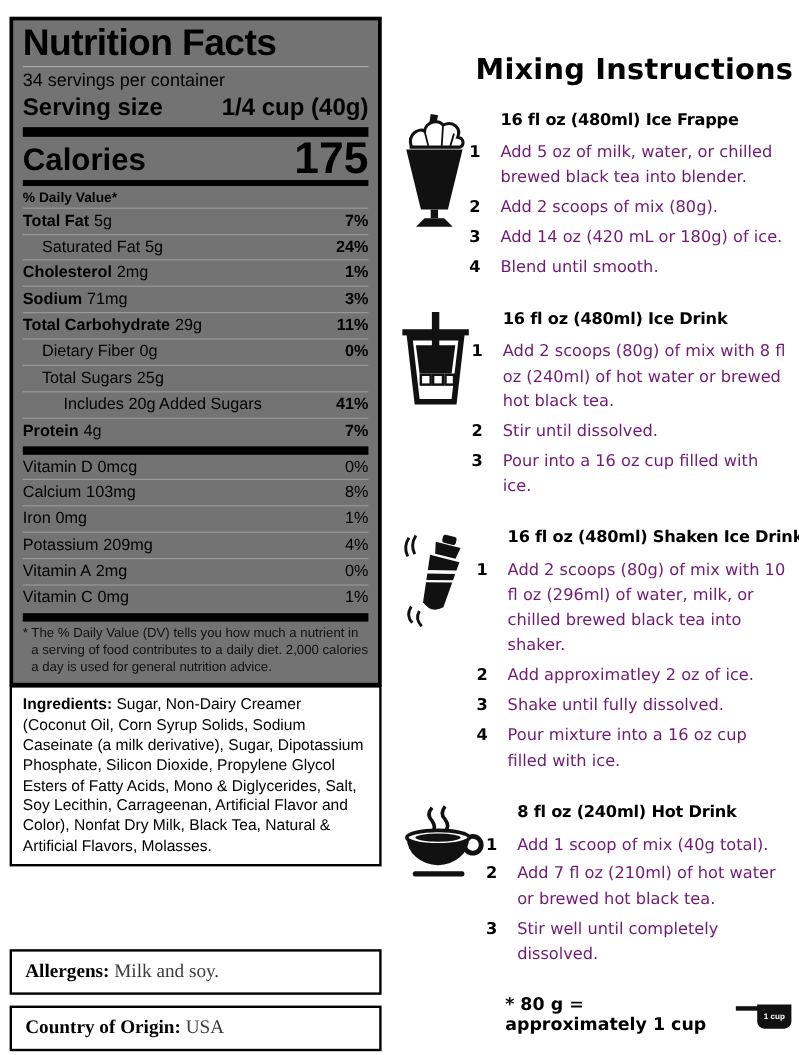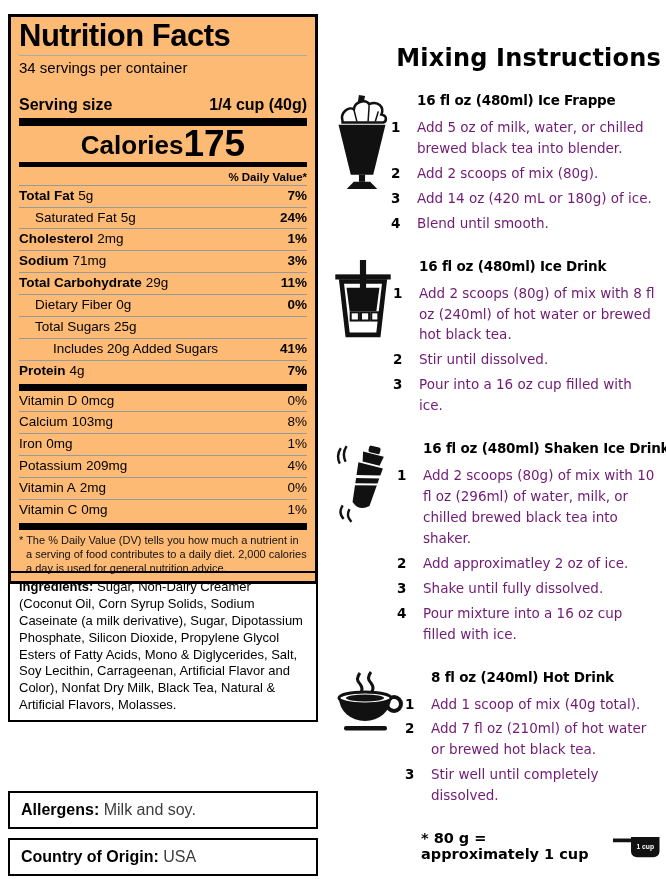--- a/index.html
+++ b/index.html
@@ -1,44 +1,44 @@
 <!DOCTYPE html>
 <html><head>
 <meta charset="utf-8">
 <style>
   html,body{margin:0;padding:0}
   body{width:666px;height:879px;background:#fff;position:relative;overflow:hidden;
        font-family:"Liberation Sans",sans-serif;color:#000;-webkit-font-smoothing:antialiased}
   .b{font-weight:bold}.i{font-style:italic}
   
   .nf-box{position:absolute;left:8px;top:14px;width:310px;box-sizing:border-box;
-          border:3px solid #000;background:#fdba74;padding:3px 8px 6px}
+          border:3px solid #000;background:#737373;padding:3px 8px 6px}
   .nf-title{font-size:31px;font-weight:bold;letter-spacing:-0.5px;line-height:1.05;white-space:nowrap}
   .nf-thin{border-top:1.5px solid #aaa;margin:2px 0 3px}
   .nf-serv{font-size:15px;line-height:1.25}
-  .nf-ssrow{display:flex;justify-content:space-between;font-weight:bold;font-size:16px;margin-top:19px}
+  .nf-ssrow{display:flex;justify-content:space-between;font-weight:bold;font-size:20px;margin-top:2px}
   .bar8{height:8px;background:#000;margin:4px 0 2px}
   .bar5{height:5px;background:#000;margin:2px 0 1px}
   .bar7{height:7px;background:#000;margin:2px 0 0}
   .nf-aps{font-size:12.5px;font-weight:bold;margin-top:1px}
-  .nf-cal{display:flex;justify-content:center;align-items:flex-end}
+  .nf-cal{display:flex;justify-content:space-between;align-items:flex-end}
   .nf-cal-l{font-size:26px;font-weight:bold;line-height:1.05}
   .nf-cal-v{font-size:37px;font-weight:bold;line-height:0.85}
-  .nf-dvh{text-align:right;font-size:11.5px;font-weight:bold;padding:3px 0 2px}
+  .nf-dvh{font-size:11.5px;font-weight:bold;padding:3px 0 2px}
   .r{display:flex;justify-content:space-between;align-items:baseline;
      border-top:1px solid #999;padding:2px 0;font-size:13.5px;line-height:1.25}
   .r .amt{margin-left:4px}
   .nobt{border-top:none}
   .ind1{padding-left:16px}.ind2{padding-left:34px}
   .dv{font-size:13.5px}
   .nf-foot{font-size:11px;line-height:1.28;padding:3px 0 0 7px;text-indent:-7px;color:#111}
   .ing-box{position:absolute;left:8px;top:571px;width:310px;box-sizing:border-box;
            border:2px solid #000;padding:6px 9px;font-size:13px;line-height:1.3}
   .small-box{position:absolute;left:8px;width:310px;box-sizing:border-box;border:2px solid #000;
-             padding:6px 11px;font-family:Liberation Sans, sans-serif;font-size:16px;line-height:1.35}
+             padding:6px 11px;font-family:Liberation Serif, serif;font-size:16px;line-height:1.35}
   .alg-box{top:791px}
   .org-box{top:838px}
   .small-box .val{color:#3d3d3d}
   
   .mi{position:absolute;left:333px;top:44px;width:328px;font-family:"DejaVu Sans",sans-serif}
   .mi-title{text-align:right;font-size:24px;font-weight:bold;letter-spacing:0.2px;margin-bottom:20px}
   .mi-section{display:flex;margin-bottom:20px}
   .mi-iconcol{flex:0 0 52px;display:flex;justify-content:center;align-items:flex-start;padding-top:2px}
   .mi-content{flex:1}
   .mi-heading{font-size:13.5px;font-weight:bold;margin:0 0 9px 26px;white-space:nowrap;letter-spacing:-0.2px}

